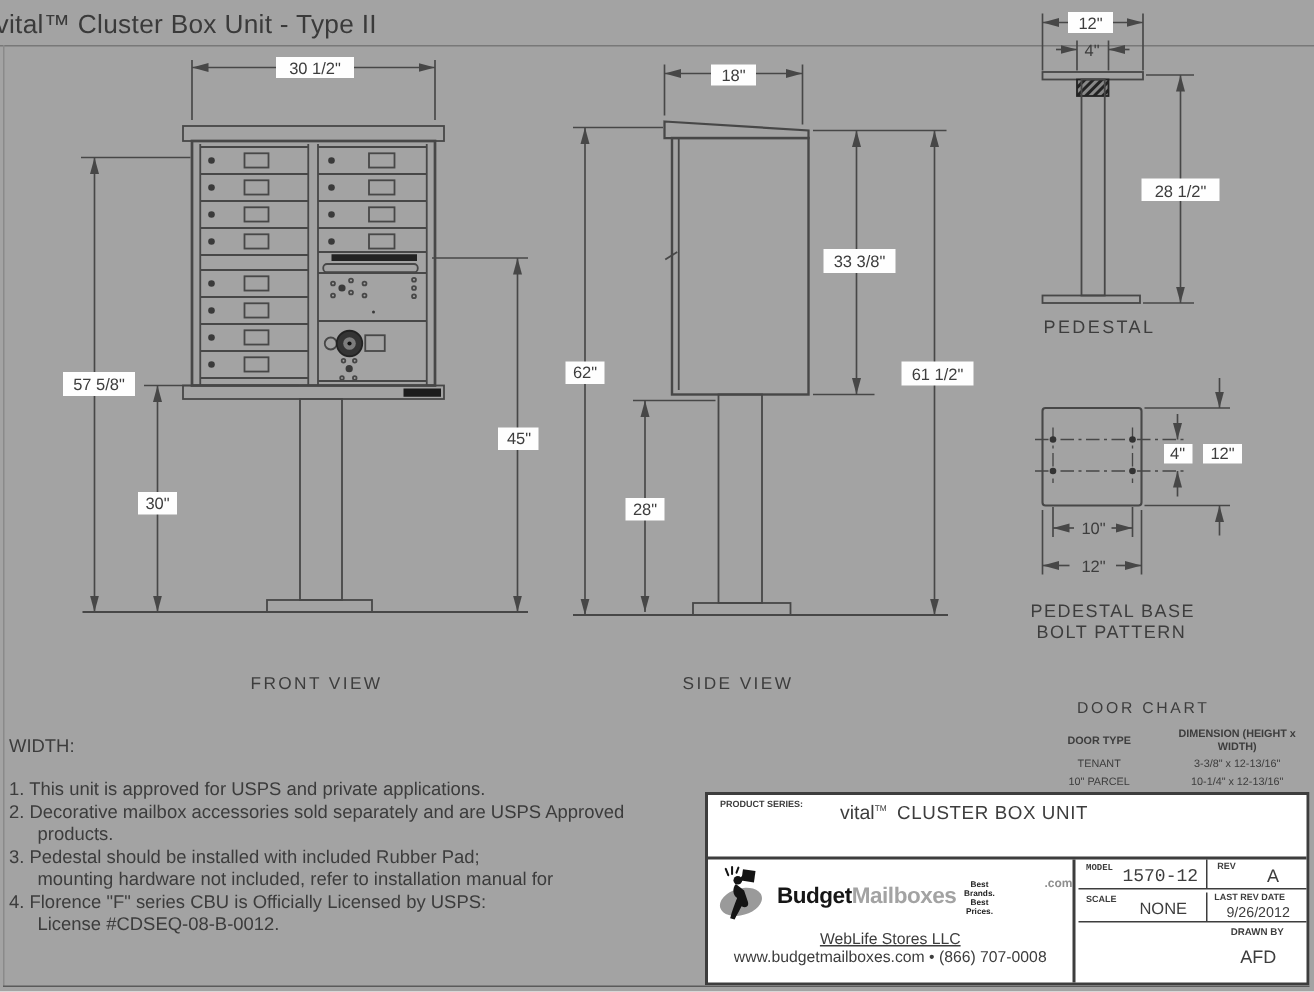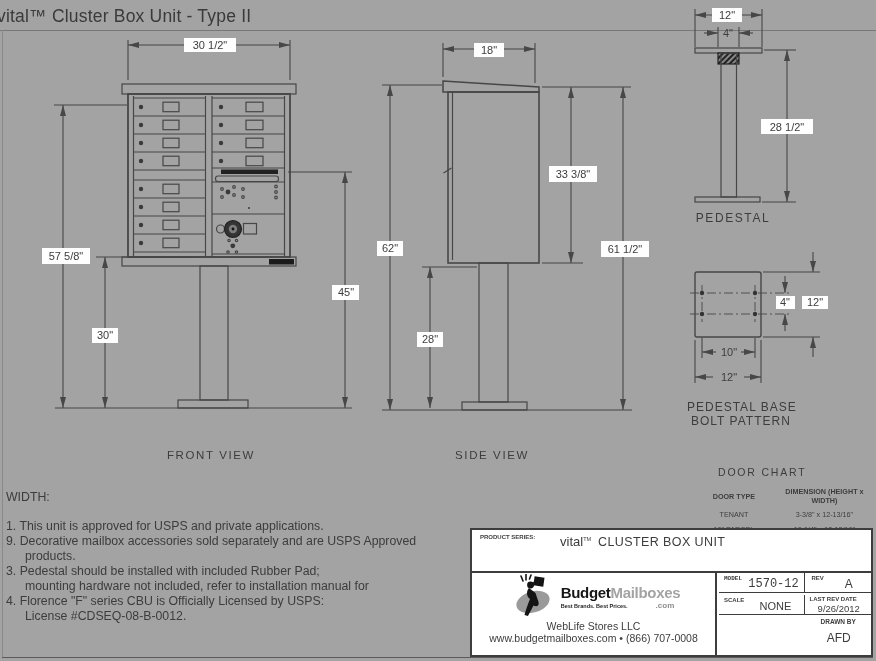--- a/index.html
+++ b/index.html
@@ -14,43 +14,43 @@
   .dimtxt{font-size:11px;}
   .viewlbl{font-size:11.5px;letter-spacing:1.6px;}
   
   #notes{left:6px;top:490px;width:455px;font-size:12.3px;color:#3c3c3c;line-height:15px;}
   #notes .heading{margin-bottom:14px;}
   #notes .indent{padding-left:19px;}
   
   #door-chart{left:690px;top:466px;}
   #door-chart .dc-title{font-size:10.5px;letter-spacing:1.8px;margin:0 0 4px 2px;color:#3d3d3d;padding-left:26px;}
   #door-chart table{border-collapse:collapse;}
-  #door-chart th,#door-chart td{border:5px solid #a3a3a3;text-align:center;padding:0 2px;color:#3d3d3d;}
+  #door-chart th,#door-chart td{border:2px solid #a3a3a3;text-align:center;padding:0 2px;color:#3d3d3d;}
   #door-chart th{font-size:7.2px;height:12px;}
   #door-chart td{font-size:7.2px;height:9.5px;}
   #door-chart .c1{width:78px;}
   #door-chart .c2{width:95px;}
   
   #title-block{left:470px;top:528px;width:403px;height:129px;border:2px solid #3d3d3d;box-sizing:border-box;background:#fff;}
   #title-block *{box-sizing:border-box;}
   .tb-row1{position:absolute;left:0;top:0;width:399px;height:43px;border-bottom:2px solid #3d3d3d;}
   .tb-ps-label{position:absolute;left:8px;top:4px;font-size:6px;font-weight:bold;letter-spacing:0;}
   .tb-brandline{position:absolute;left:88px;top:4px;font-size:13px;white-space:nowrap;}
   .tb-tm{font-size:5.5px;vertical-align:super;}
   .tb-psname{margin-left:7px;font-size:12.5px;letter-spacing:.4px;}
   .tb-logo-cell{position:absolute;left:0;top:43px;width:245px;height:82px;border-right:2px solid #3d3d3d;text-align:center;}
   .logo-wrap{display:flex;justify-content:center;align-items:center;margin-top:1px;height:46px;}
-  .logo-text{display:flex;flex-direction:column;align-items:flex-start;margin-left:2px;}
+  .logo-text{display:flex;align-items:center;margin-left:2px;}
   .logo-line1{font-weight:bold;font-size:15px;line-height:15px;letter-spacing:-.3px;}
   .logo-budget{color:#161616;}
   .logo-mail{color:#a3a3a3;}
   .logo-line2{display:flex;align-items:baseline;margin-top:1px;gap:24px;}
   .logo-tag{font-size:5.5px;font-weight:bold;color:#222;}
   .logo-com{font-size:8px;font-weight:bold;color:#8f8f8f;margin-left:4px;}
-  .co-name{font-size:10.5px;line-height:12px;}
+  .co-name{font-size:10.5px;line-height:12px;text-decoration:underline;}
   .co-addr{font-size:10.5px;line-height:12px;}
   .co-contact{font-size:10.5px;line-height:12px;}
   .tb-cell-label{position:absolute;left:5px;top:2px;font-size:6px;font-weight:bold;}
   .tb-r{position:absolute;left:247px;width:152px;}
   .tb-sub{position:absolute;top:0;height:100%;}
   .tb-val{position:absolute;width:100%;text-align:center;}
 </style>
 </head>
 <body>
 
@@ -296,21 +296,21 @@
     <text class="dimtxt" x="815" y="306" text-anchor="middle">12"</text>
     <text class="dimtxt" x="729" y="356" text-anchor="middle">10"</text>
     <text class="dimtxt" x="729" y="381" text-anchor="middle">12"</text>
     <text class="viewlbl" x="687" y="411" style="font-size:12px;letter-spacing:1px">PEDESTAL BASE</text>
     <text class="viewlbl" x="691" y="425" style="font-size:12px;letter-spacing:1px">BOLT PATTERN</text>
   </svg>
 
   <div class="abs" id="notes">
     <div class="heading">WIDTH:</div>
     <div>1. This unit is approved for USPS and private applications.</div>
-    <div>9. Decorative mailbox accessories sold separately and are USPS Approved</div>
+    <div>2. Decorative mailbox accessories sold separately and are USPS Approved</div>
     <div class="indent">products.</div>
     <div>3. Pedestal should be installed with included Rubber Pad;</div>
     <div class="indent">mounting hardware not included, refer to installation manual for</div>
     <div>4. Florence "F" series CBU is Officially Licensed by USPS:</div>
     <div class="indent">License #CDSEQ-08-B-0012.</div>
   </div>
 
   <div class="abs" id="door-chart">
     <div class="dc-title">DOOR CHART</div>
     <table>

